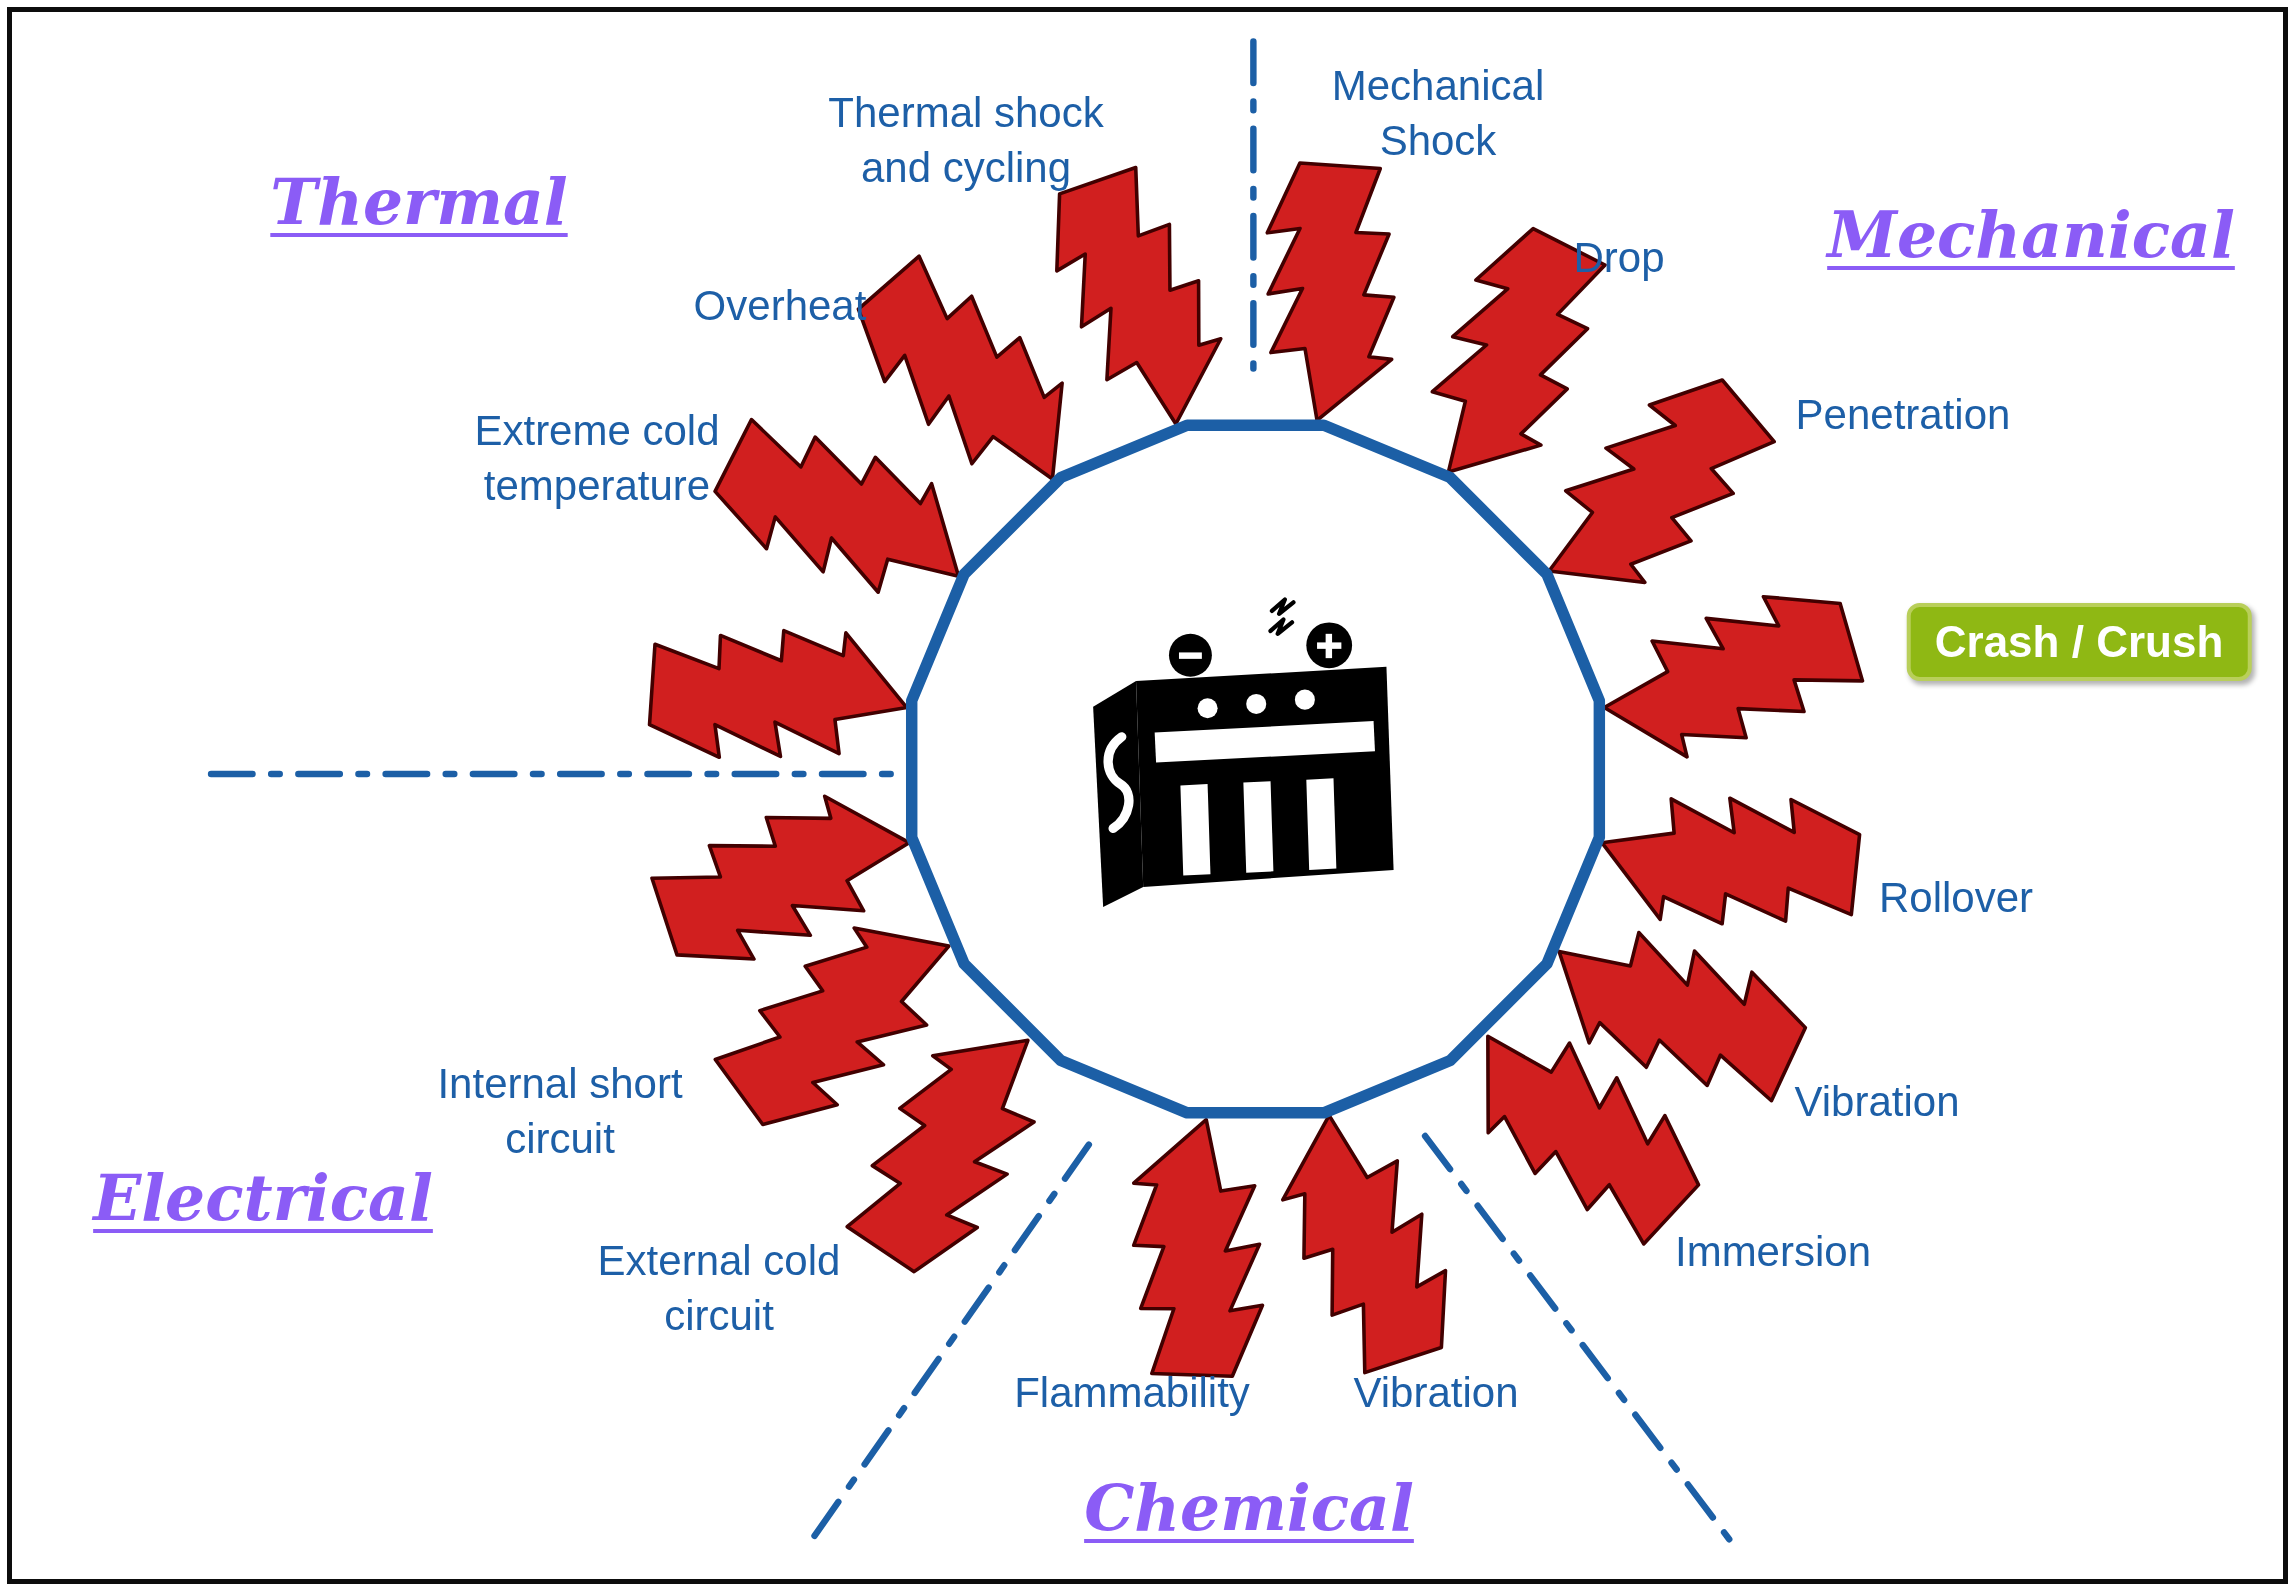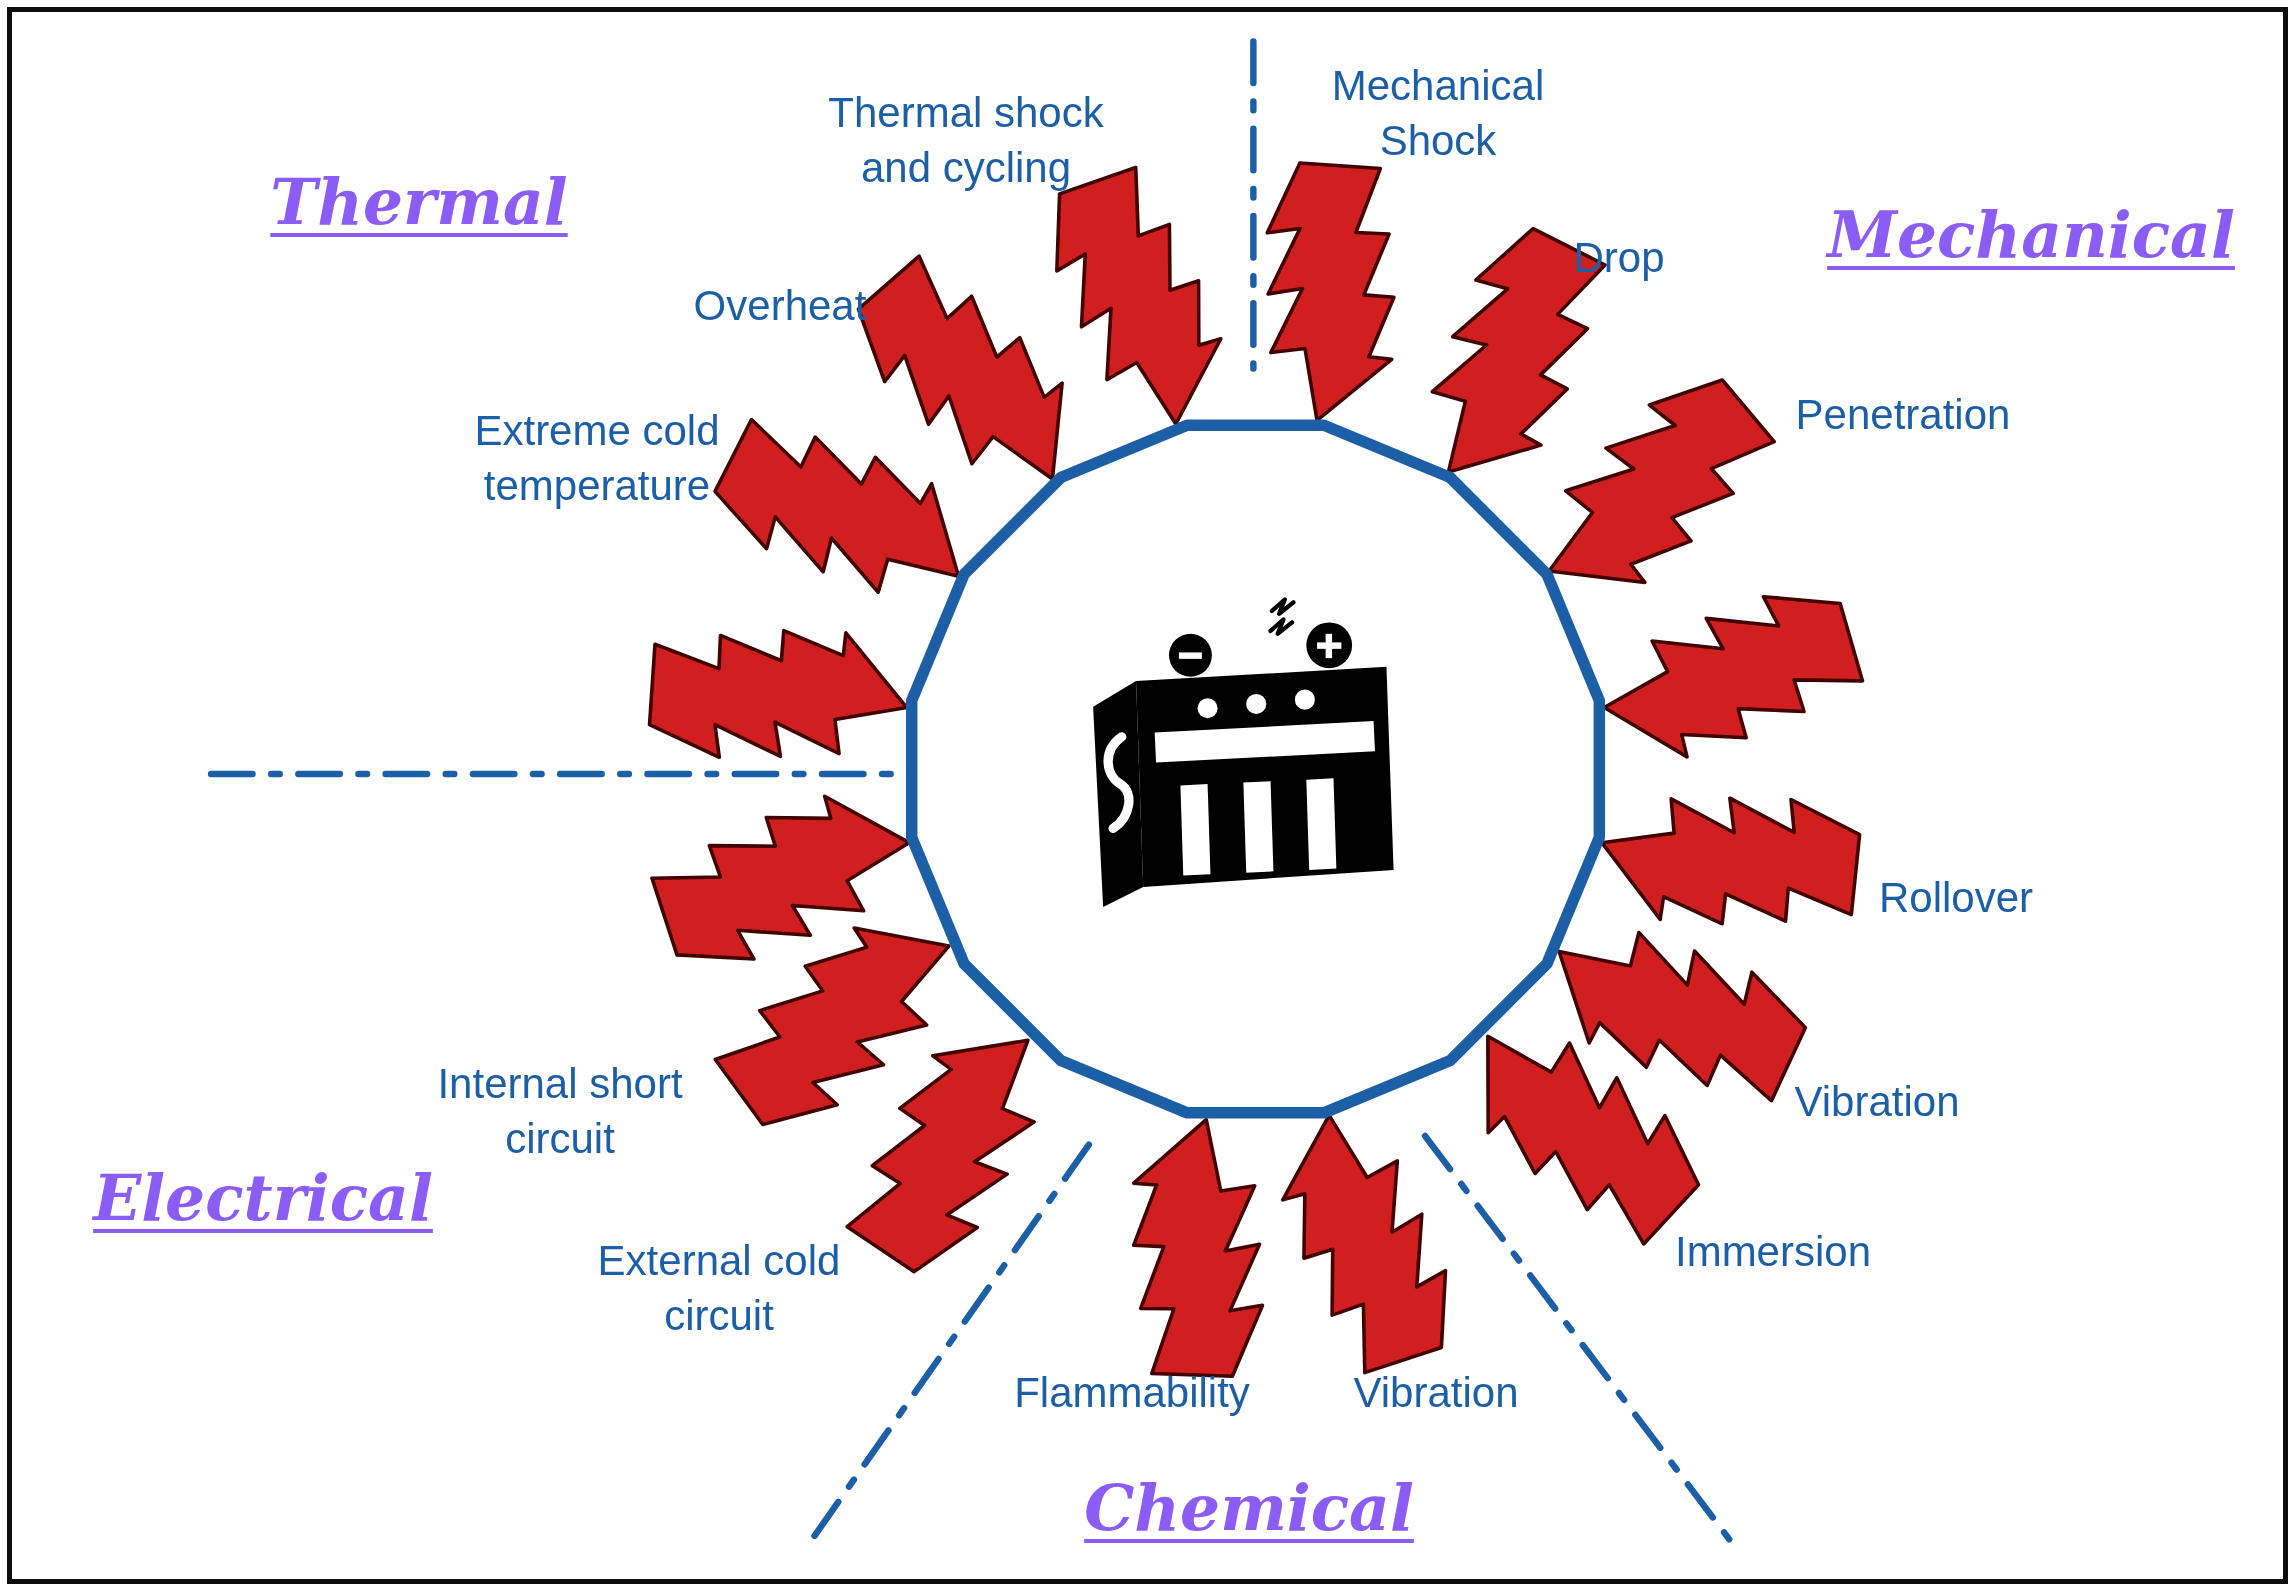--- a/index.html
+++ b/index.html
@@ -121,20 +121,21 @@
   <div class="category" style="left:2031px; top:235px">Mechanical</div>
   <div class="category" style="left:263px;  top:1198px">Electrical</div>
   <div class="category" style="left:1249px; top:1508px">Chemical</div>
 
   <div class="hazard" style="left:966px; top:140px">Thermal shock
 and cycling</div>
   <div class="hazard" style="left:1438px; top:113px">Mechanical
 Shock</div>
   <div class="hazard" style="left:1619px; top:258px">Drop</div>
   <div class="hazard" style="left:1903px; top:415px">Penetration</div>
+  <div class="badge" style="left:2079px; top:642px">Crash / Crush</div>
   <div class="hazard" style="left:1956px; top:898px">Rollover</div>
   <div class="hazard" style="left:1877px; top:1102px">Vibration</div>
   <div class="hazard" style="left:1773px; top:1252px">Immersion</div>
   <div class="hazard" style="left:1436px; top:1393px">Vibration</div>
   <div class="hazard" style="left:1132px; top:1393px">Flammability</div>
   <div class="hazard" style="left:719px; top:1288px">External cold
 circuit</div>
   <div class="hazard" style="left:560px;  top:1111px">Internal short
 circuit</div>
   <div class="hazard" style="left:597px;  top:458px">Extreme cold

